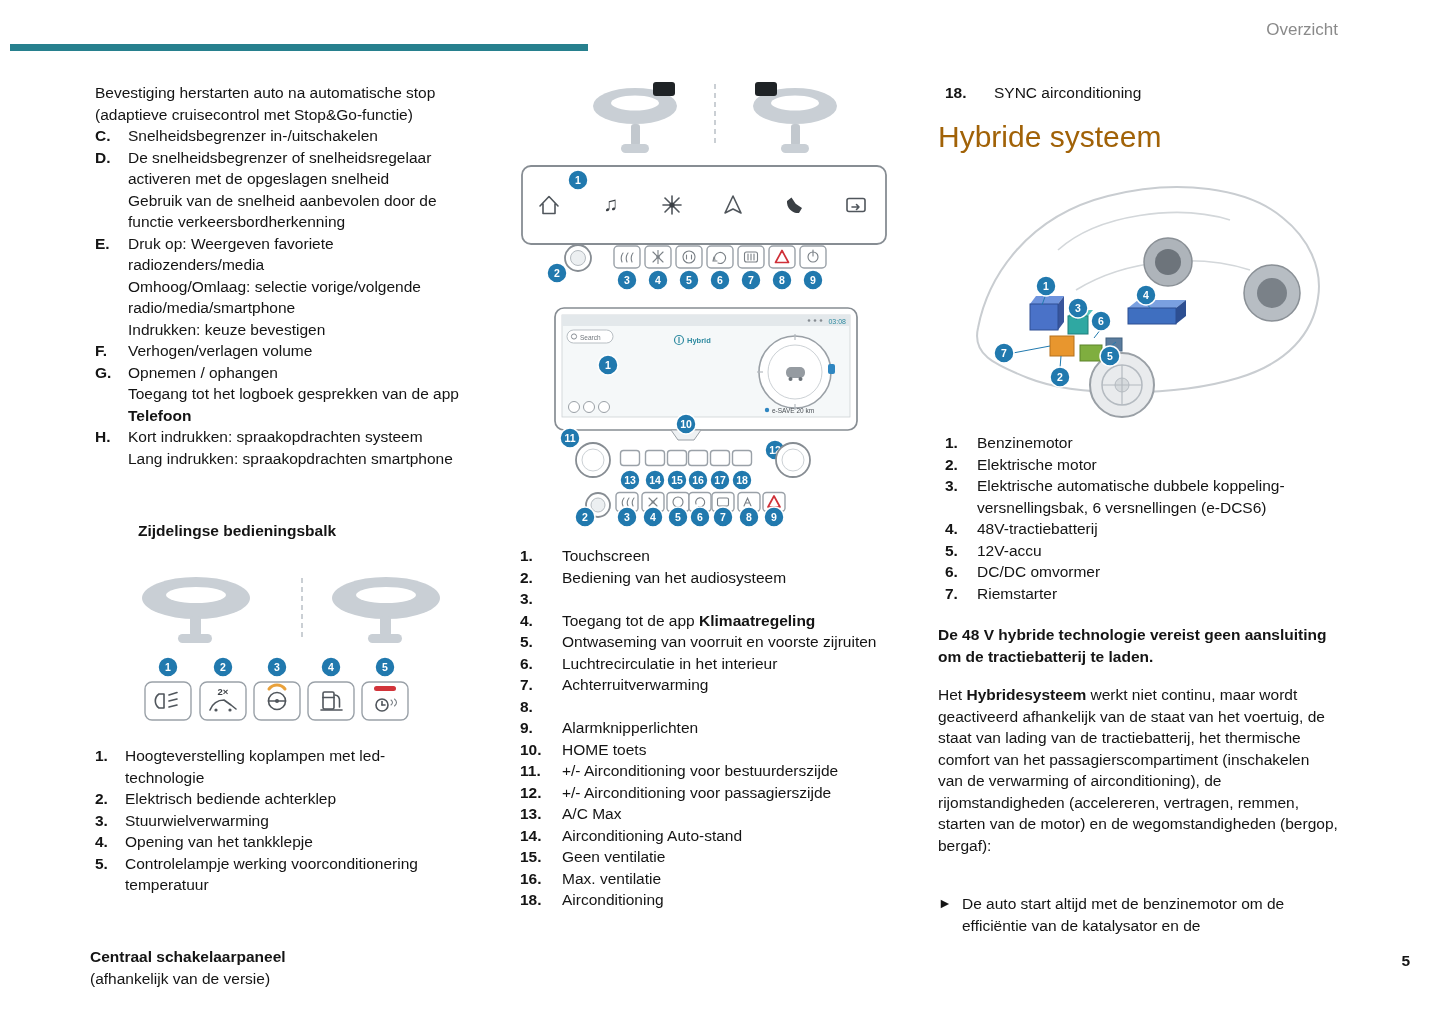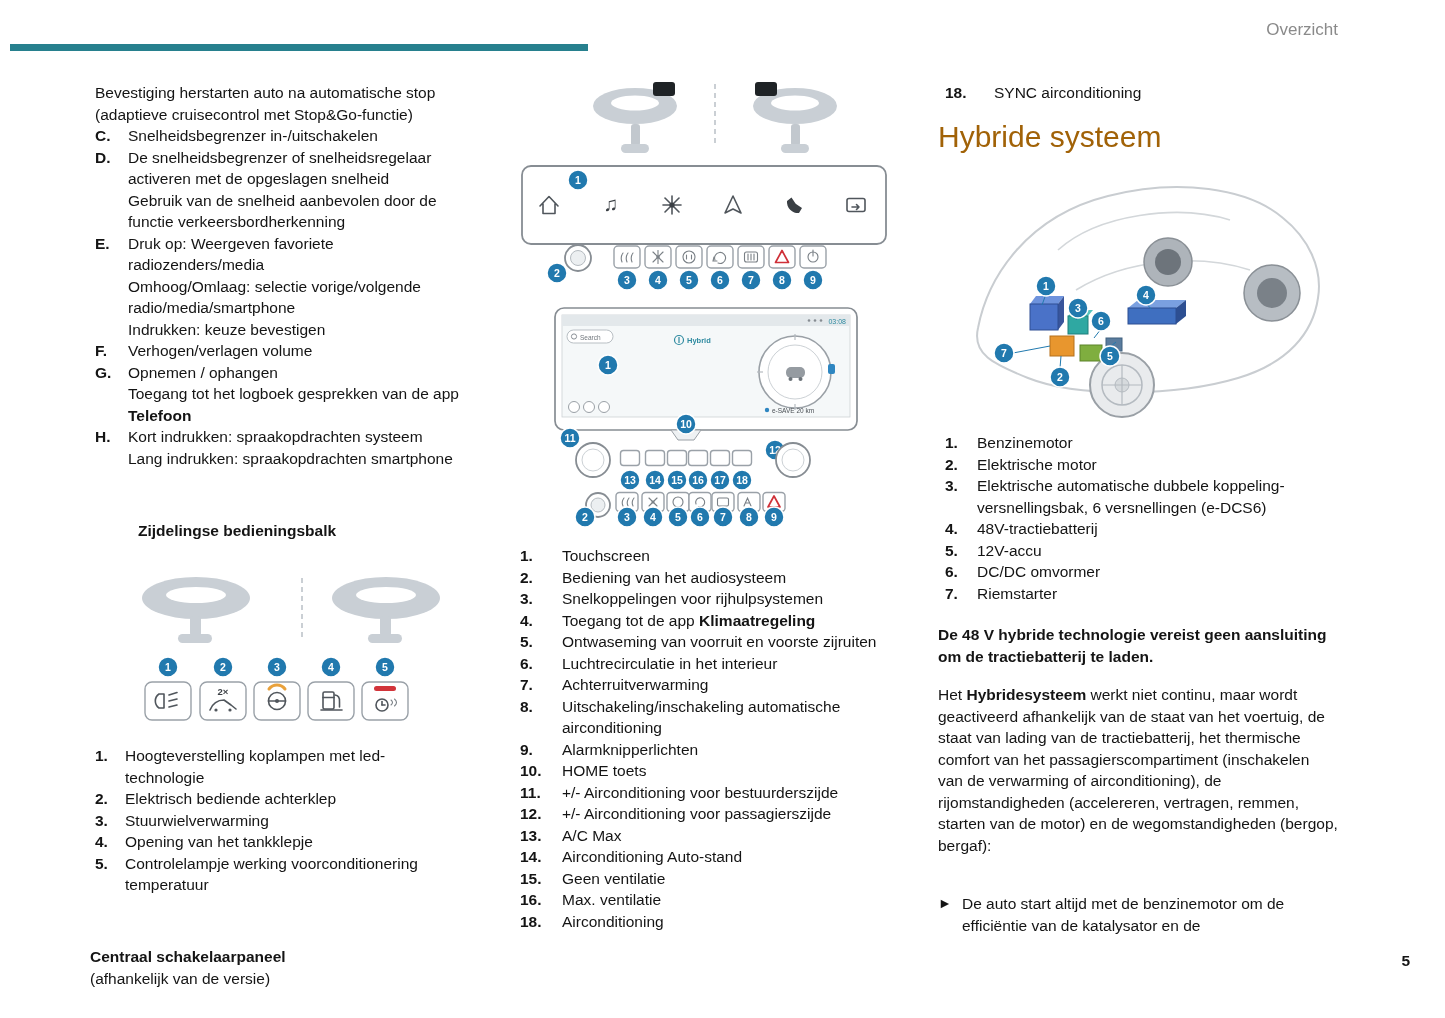--- a/index.html
+++ b/index.html
@@ -473,41 +473,39 @@
     <div class="row">
         <span class="num42">1.</span>
         <span class="txt">Touchscreen</span>
       </div>
     <div class="row">
         <span class="num42">2.</span>
         <span class="txt">Bediening van het audiosysteem</span>
       </div>
     <div class="row">
         <span class="num42">3.</span>
-        <span class="txt">Snelkoppelingen voor rijhulpsystemen</span>
       </div>
     <div class="row">
         <span class="num42">4.</span>
         <span class="txt"><span>Toegang tot de app </span><b>Klimaatregeling</b></span>
       </div>
     <div class="row">
         <span class="num42">5.</span>
         <span class="txt">Ontwaseming van voorruit en voorste zijruiten</span>
       </div>
     <div class="row">
         <span class="num42">6.</span>
         <span class="txt">Luchtrecirculatie in het interieur</span>
       </div>
     <div class="row">
         <span class="num42">7.</span>
         <span class="txt">Achterruitverwarming</span>
       </div>
     <div class="row">
         <span class="num42">8.</span>
-        <span class="txt">Uitschakeling/inschakeling automatische airconditioning</span>
       </div>
     <div class="row">
         <span class="num42">9.</span>
         <span class="txt">Alarmknipperlichten</span>
       </div>
     <div class="row">
         <span class="num42">10.</span>
         <span class="txt">HOME toets</span>
       </div>
     <div class="row">

